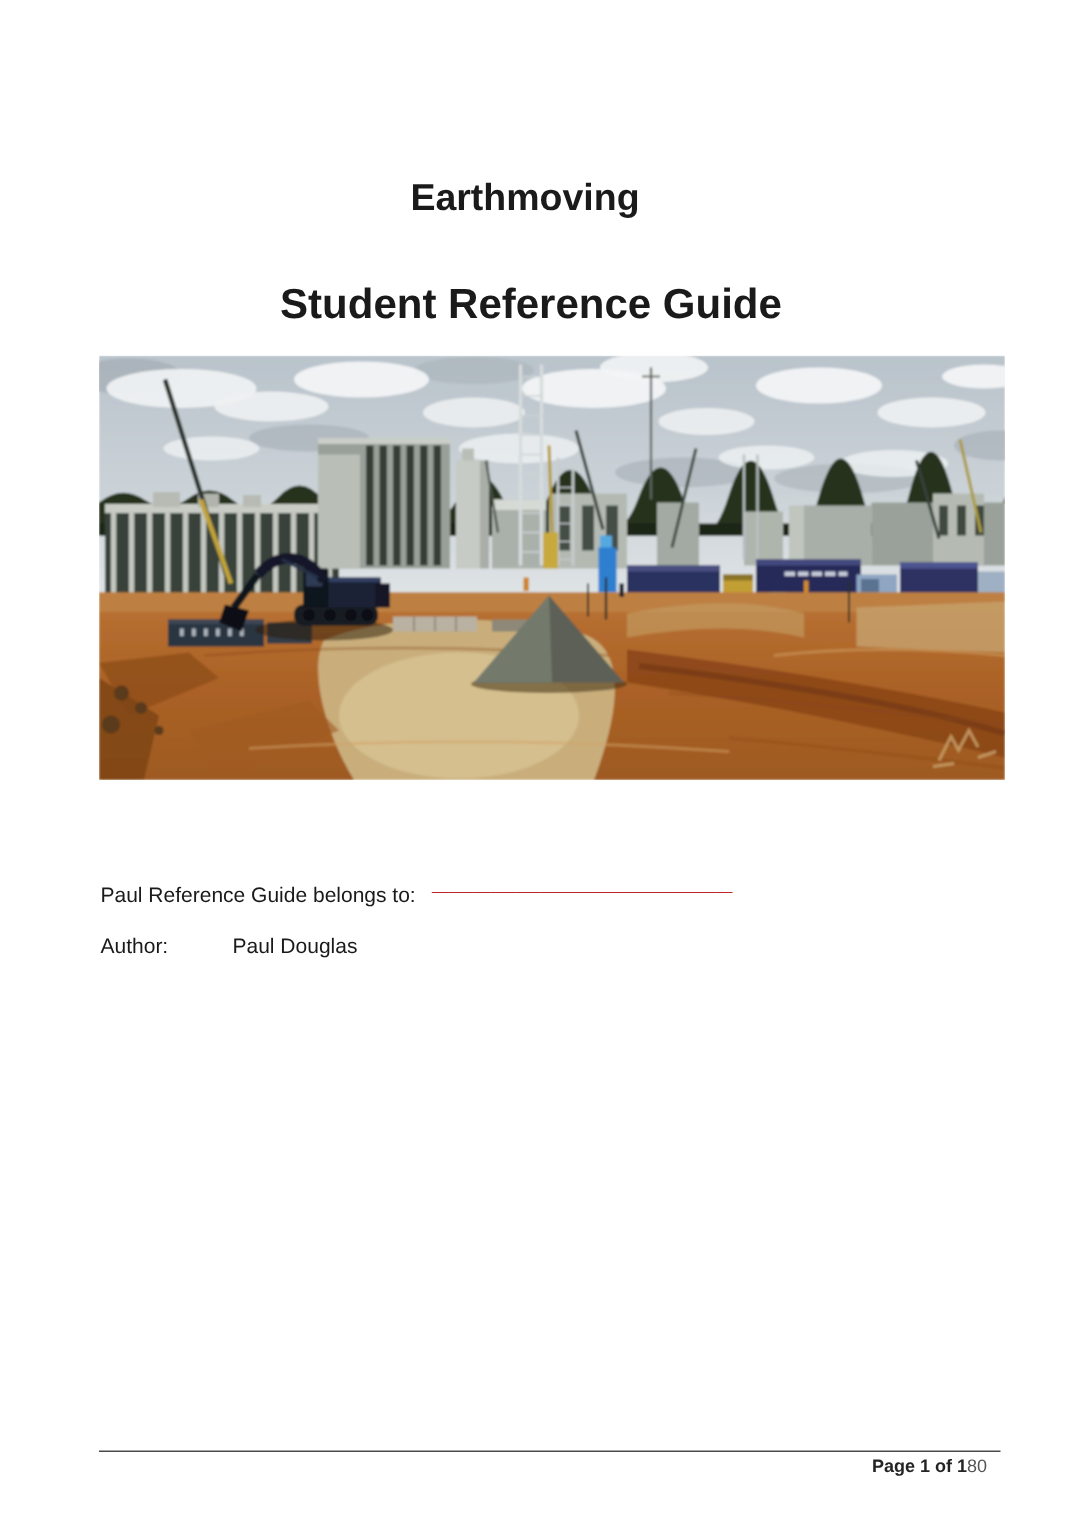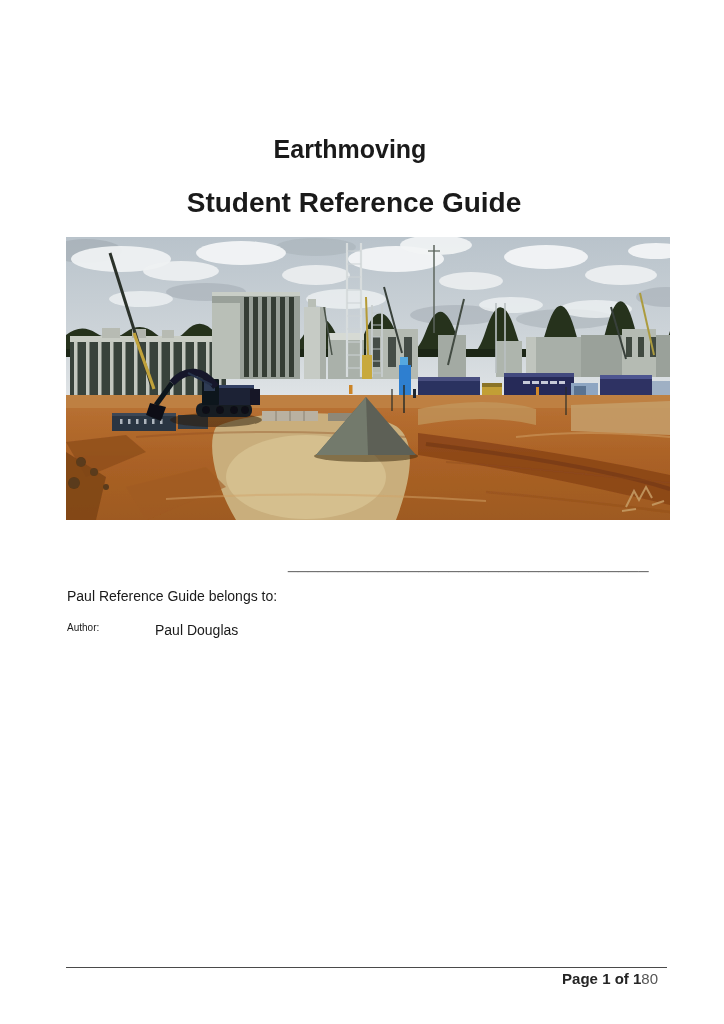--- a/index.html
+++ b/index.html
@@ -1,30 +1,30 @@
 <!DOCTYPE html>
 <html><head>
 <meta charset="utf-8">
 <style>
   html,body{margin:0;padding:0;background:#ffffff;}
   body{font-family:"Liberation Sans","DejaVu Sans",sans-serif;color:#1a1a1a;}
   .page{position:relative;width:724px;height:1024px;background:#ffffff;overflow:hidden;}
-  .title-1{position:absolute;left:0;top:136px;width:700px;text-align:center;
+  .title-1{position:absolute;left:0;top:119px;width:700px;text-align:center;
            font-size:25px;font-weight:bold;line-height:1.05;}
   .title-2{position:absolute;left:0;top:188px;width:708px;text-align:center;
            font-size:28px;font-weight:bold;line-height:1.05;}
   .photo-wrap{position:absolute;left:66px;top:237px;width:604px;height:283px;overflow:hidden;}
   .photo-wrap svg{display:block;width:100%;height:100%;}
   .belongs-label{position:absolute;left:67px;top:588px;font-size:14px;white-space:nowrap;}
-  .belongs-blank{position:absolute;left:288px;top:552px;font-size:18px;letter-spacing:0;
-                 white-space:nowrap;color:#737373;}
-  .author-label{position:absolute;left:67px;top:622px;font-size:10px;}
+  .belongs-blank{position:absolute;left:288px;top:585px;font-size:10px;letter-spacing:0;
+                 white-space:nowrap;color:#b91c1c;}
+  .author-label{position:absolute;left:67px;top:622px;font-size:14px;}
   .author-value{position:absolute;left:155px;top:622px;font-size:14px;text-align:center;}
   .footer-rule{position:absolute;left:66px;top:967px;width:601px;border-top:1px solid #4a4a4a;height:0;}
-  .footer-text{position:absolute;right:66px;top:970px;font-size:15px;white-space:nowrap;color:#242424;}
+  .footer-text{position:absolute;right:66px;top:970px;font-size:12px;white-space:nowrap;color:#242424;}
   .footer-text .b{font-weight:bold;}
   .footer-text .r{font-weight:normal;color:#555555;}
 </style>
 </head>
 <body>
 
 <div class="page">
 
   <div class="title-1">Earthmoving</div>
   <div class="title-2">Student Reference Guide</div>

